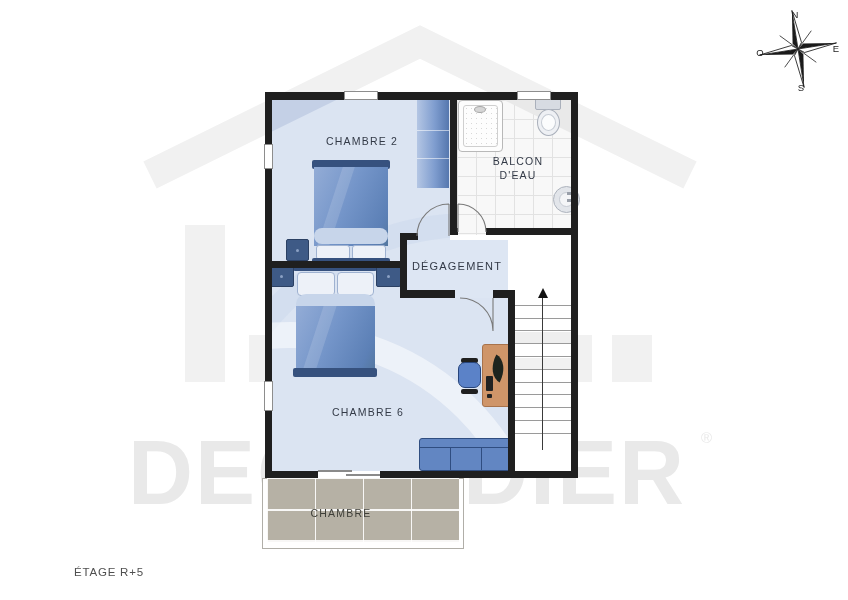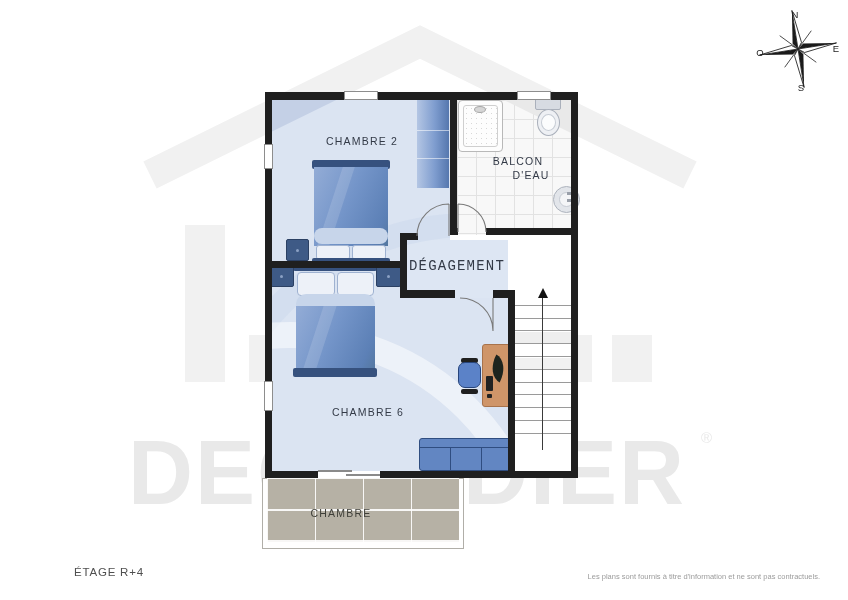--- a/index.html
+++ b/index.html
@@ -3,21 +3,21 @@
 <meta charset="utf-8">
 <style>
   html,body{margin:0;padding:0;background:#fff;}
   #stage{position:relative;width:848px;height:600px;background:#ffffff;overflow:hidden;
          font-family:"Liberation Sans",sans-serif;}
   .abs{position:absolute;}
   .wall{position:absolute;background:#1f1f1f;}
   .window{position:absolute;background:#ffffff;border:1px solid #8d8d8d;box-sizing:border-box;}
   .room-label{position:absolute;transform:translate(-50%,-50%);font-size:10.5px;
               letter-spacing:1.2px;color:#333a47;white-space:nowrap;}
-  .room-label.small{font-size:14px;font-family:Liberation Mono, monospace;}
+  .room-label.small{font-size:11px;}
   .navy{position:absolute;background:#36517e;border-radius:2px;}
   .nightstand{position:absolute;background:#3e5a86;border:1px solid #2b4063;border-radius:2px;box-sizing:border-box;}
   .nightstand:after{content:"";position:absolute;left:50%;top:50%;width:3px;height:3px;
                     margin:-1.5px 0 0 -1.5px;border-radius:50%;background:#8ba0c4;}
   .pillow{position:absolute;background:#edf1f8;border:1px solid #9fb2d1;border-radius:3px;box-sizing:border-box;}
   .duvet{position:absolute;background:linear-gradient(115deg,#93acd6,#7495c9 45%,#5c80b6 85%,#54779f);overflow:hidden;}
   .duvet:before{content:"";position:absolute;left:22%;top:-10%;width:16%;height:120%;
                 background:rgba(255,255,255,.14);transform:skewX(-18deg);}
   .fold{position:absolute;background:#c7d5ea;border-radius:10px;}
   .floor-blue{position:absolute;background:#dbe4f2;}
@@ -193,21 +193,21 @@
       <path d="M493,298 L493,331 M493,331 A33,33 0 0 0 460,298"></path>
     </g>
     <g stroke="#8a8a8a" stroke-width="2">
       <line x1="318" y1="471" x2="352" y2="471"></line>
       <line x1="346" y1="475" x2="380" y2="475"></line>
     </g>
   </svg>
 
   <div class="room-label" style="left:362px;top:141px;">CHAMBRE 2</div>
   <div class="room-label" style="left:518px;top:161px;">BALCON</div>
-  <div class="room-label" style="left:531px;top:175px;">D'EAU</div>
+  <div class="room-label" style="left:518px;top:175px;">D'EAU</div>
   <div class="room-label small" style="left:457px;top:266px;">DÉGAGEMENT</div>
   <div class="room-label" style="left:368px;top:412px;">CHAMBRE 6</div>
   <div class="room-label" style="left:341px;top:513px;color:#3f3f39;">CHAMBRE</div>
 
   <svg class="abs" style="left:752px;top:3px;" width="92" height="92" viewBox="0 0 92 92">
     <g transform="rotate(-9 46 46)">
       <path d="M46,46 L62,30 M46,46 L62,62 M46,46 L30,62 M30,30 L46,46" stroke="#444" stroke-width="0.9" fill="none"></path>
       <polygon points="46,7 41.5,40 46,46" fill="#1a1a1a"></polygon>
       <polygon points="46,7 50.5,40 46,46" fill="#fff" stroke="#1a1a1a" stroke-width="0.8"></polygon>
       <polygon points="85,46 52,41.5 46,46" fill="#1a1a1a"></polygon>
@@ -216,16 +216,15 @@
       <polygon points="46,85 41.5,52 46,46" fill="#fff" stroke="#1a1a1a" stroke-width="0.8"></polygon>
       <polygon points="7,46 40,50.5 46,46" fill="#1a1a1a"></polygon>
       <polygon points="7,46 40,41.5 46,46" fill="#fff" stroke="#1a1a1a" stroke-width="0.8"></polygon>
     </g>
     <text x="43" y="15" text-anchor="middle" font-size="9.5" fill="#222">N</text>
     <text x="84" y="49" text-anchor="middle" font-size="9.5" fill="#222">E</text>
     <text x="8" y="53" text-anchor="middle" font-size="9.5" fill="#222">O</text>
     <text x="49" y="88" text-anchor="middle" font-size="9.5" fill="#222">S</text>
   </svg>
 
-  <div class="footer-left">ÉTAGE R+4</div>
-  <div class="footer-right">Les plans sont fournis à titre d'information et ne sont pas contractuels.</div>
+  <div class="footer-left">ÉTAGE R+5</div>
 
 </div>
 
 </body></html>

